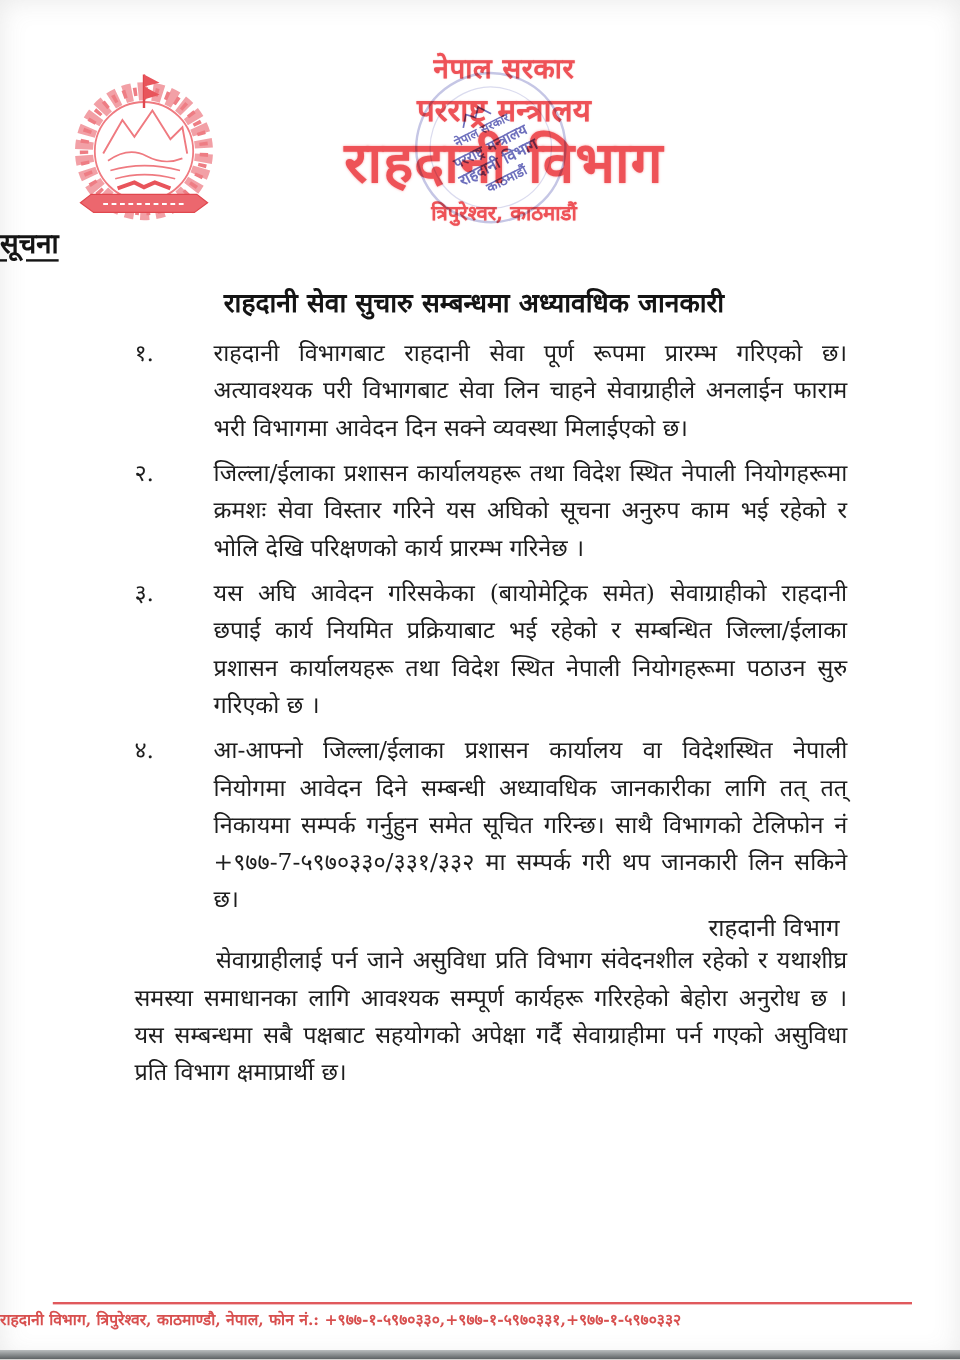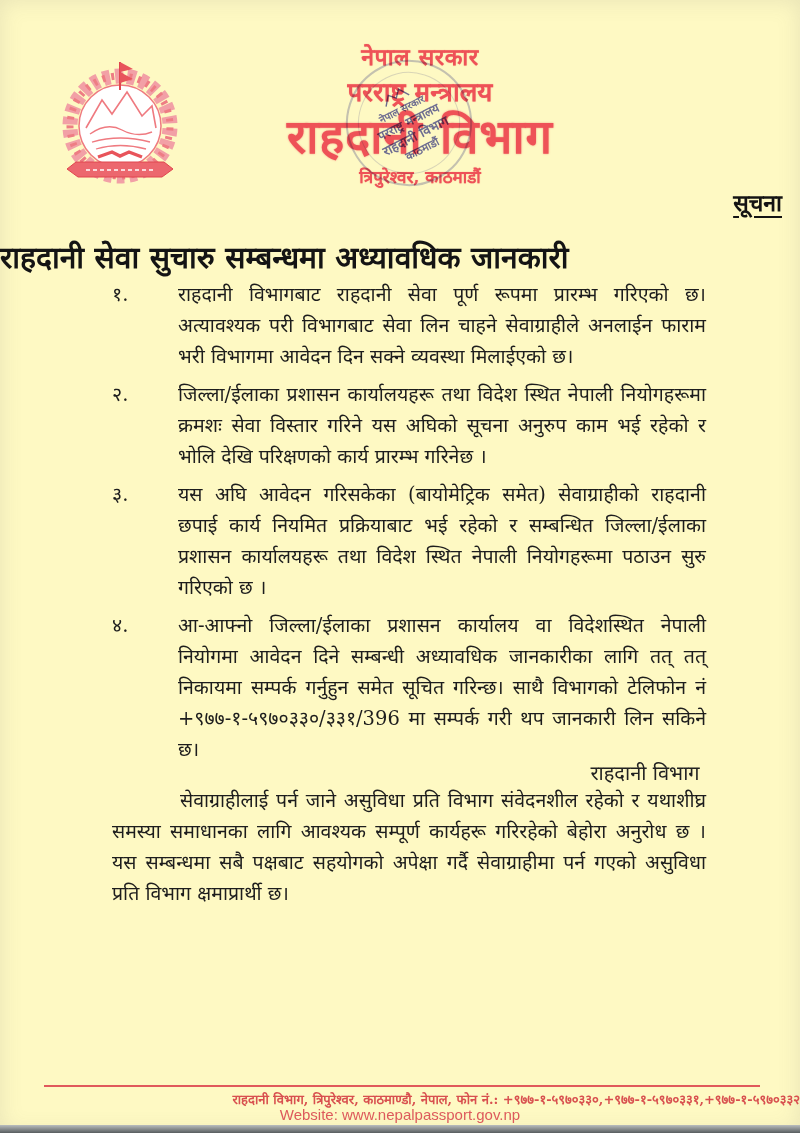--- a/index.html
+++ b/index.html
@@ -1,21 +1,21 @@
 <!DOCTYPE html>
 <html><head>
 <meta charset="utf-8">
 <style>
   * { margin:0; padding:0; box-sizing:border-box; }
   html,body { background:#e8e6e1; }
   .page {
     position:relative;
     width:800px; height:1133px;
     margin:0 auto;
-    background:#fef9c3;
+    background:#ffffff;
     overflow:hidden;
     font-family:"DejaVu Serif","Liberation Serif",serif;
     color:#1e1e1e;
     box-shadow: inset 0 0 22px rgba(110,110,110,.16);
   }
 
   
   .emblem { position:absolute; left:52px; top:56px; width:136px; height:132px; }
 
   .header-block {
@@ -43,27 +43,27 @@
     border:1px solid rgba(77,79,174,.25); border-radius:50%;
   }
   .stamp .s1 { font-size:10px; }
   .stamp .s2 { font-size:12px; }
   .stamp .s3 { font-size:13px; }
   .stamp .s4 { font-size:11px; }
   .stamp svg { margin-bottom:2px; }
 
   
   .notice-label {
-    position:absolute; top:186px; left:0; width:782px; text-align:right;
+    position:absolute; top:186px; left:0; width:782px; text-align:left;
     font-size:23px; font-weight:bold; color:#141414;
     text-decoration:underline; text-underline-offset:5px;
   }
   .subject {
-    position:absolute; top:236px; left:0; width:790px; 
-    font-size:30px; font-weight:bold; color:#141414;
+    position:absolute; top:236px; left:0; width:790px; text-align:center;
+    font-size:22px; font-weight:bold; color:#141414;
   }
 
   
   .body-text {
     position:absolute; left:112px; top:279px; width:594px;
     font-size:19.5px; color:#1d1d1d;
   }
   .item { display:flex; margin-bottom:7px; }
   .item .num { flex:none; width:30px; line-height:31px; }
   .item .txt { flex:1; text-align:justify; line-height:31px;margin-left:36px; }
@@ -74,21 +74,21 @@
     position:absolute; left:555px; top:760px; width:180px;
     text-align:center; font-size:20px; line-height:27px; color:#222;
   }
 
   
   .footer-rule {
     position:absolute; left:44px; right:40px; top:1085px;
     border-top:2px solid #e0595c;
   }
   .footer-address {
-    position:absolute; top:1090px; left:0; width:800px; text-align:right;
+    position:absolute; top:1090px; left:0; width:800px; text-align:left;
     font-size:13px; font-weight:bold; color:#d8504f;
   }
   .footer-website {
     position:absolute; top:1106px; left:0; width:800px; text-align:center;
     font-size:15px; color:#dd5a5c;
     font-family:"Liberation Sans","DejaVu Sans",sans-serif;
   }
   .bottom-band {
     position:absolute; bottom:0; left:0; width:100%; height:8px;
     background:linear-gradient(#b9bdbe,#585d5f);
@@ -152,27 +152,26 @@
     <div class="item">
       <span class="num">२.</span>
       <span class="txt">जिल्ला/ईलाका प्रशासन कार्यालयहरू तथा विदेश स्थित नेपाली नियोगहरूमा क्रमशः सेवा विस्तार गरिने यस अघिको सूचना अनुरुप काम भई रहेको र भोलि देखि परिक्षणको कार्य प्रारम्भ गरिनेछ ।</span>
     </div>
     <div class="item">
       <span class="num">३.</span>
       <span class="txt">यस अघि आवेदन गरिसकेका (बायोमेट्रिक समेत) सेवाग्राहीको राहदानी छपाई कार्य नियमित प्रक्रियाबाट भई रहेको र सम्बन्धित जिल्ला/ईलाका प्रशासन कार्यालयहरू तथा विदेश स्थित नेपाली नियोगहरूमा पठाउन सुरु गरिएको छ ।</span>
     </div>
     <div class="item">
       <span class="num">४.</span>
-      <span class="txt">आ-आफ्नो जिल्ला/ईलाका प्रशासन कार्यालय वा विदेशस्थित नेपाली नियोगमा आवेदन दिने सम्बन्धी अध्यावधिक जानकारीका लागि तत् तत् निकायमा सम्पर्क गर्नुहुन समेत सूचित गरिन्छ। साथै विभागको टेलिफोन नं +९७७-१-५९७०३३०/३३१/396 मा सम्पर्क गरी थप जानकारी लिन सकिने छ।</span>
+      <span class="txt">आ-आफ्नो जिल्ला/ईलाका प्रशासन कार्यालय वा विदेशस्थित नेपाली नियोगमा आवेदन दिने सम्बन्धी अध्यावधिक जानकारीका लागि तत् तत् निकायमा सम्पर्क गर्नुहुन समेत सूचित गरिन्छ। साथै विभागको टेलिफोन नं +९७७-7-५९७०३३०/३३१/३३२ मा सम्पर्क गरी थप जानकारी लिन सकिने छ।</span>
     </div>
     <div class="closing">सेवाग्राहीलाई पर्न जाने असुविधा प्रति विभाग संवेदनशील रहेको र यथाशीघ्र समस्या समाधानका लागि आवश्यक सम्पूर्ण कार्यहरू गरिरहेको बेहोरा अनुरोध छ । यस सम्बन्धमा सबै पक्षबाट सहयोगको अपेक्षा गर्दै सेवाग्राहीमा पर्न गएको असुविधा प्रति विभाग क्षमाप्रार्थी छ।</div>
   </div>
 
   <div class="signature">
     <div>राहदानी विभाग</div>
   </div>
 
   <div class="footer-rule"></div>
   <div class="footer-address">राहदानी विभाग, त्रिपुरेश्वर, काठमाण्डौ, नेपाल, फोन नं.: +९७७-१-५९७०३३०,+९७७-१-५९७०३३१,+९७७-१-५९७०३३२</div>
-  <div class="footer-website">Website: www.nepalpassport.gov.np</div>
   <div class="bottom-band"></div>
 
 </div>
 
 </body></html>

